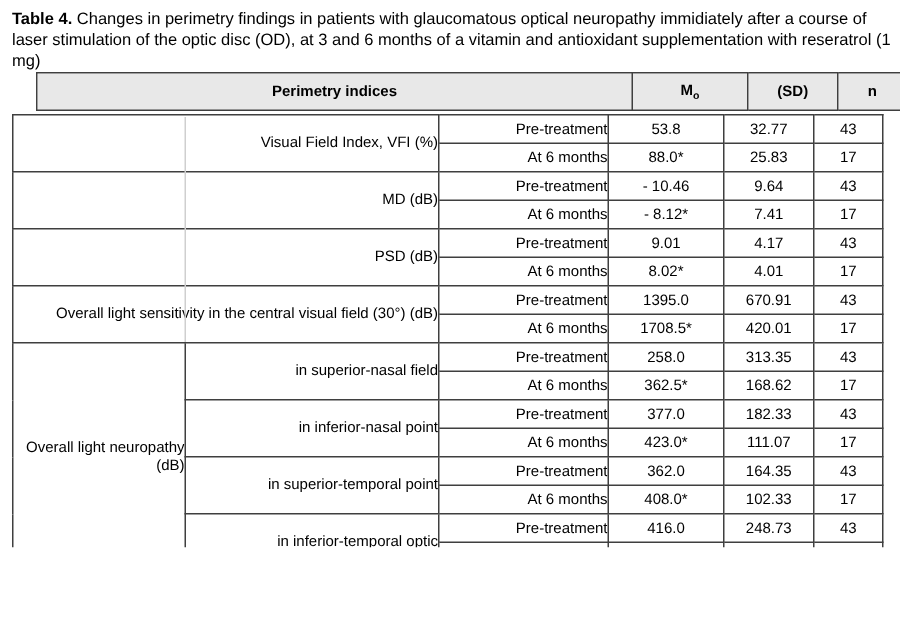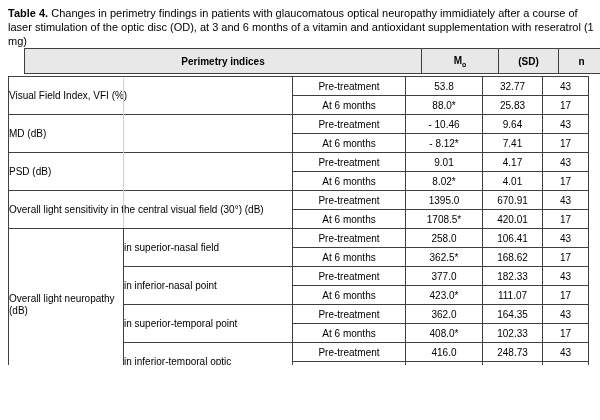--- a/index.html
+++ b/index.html
@@ -66,27 +66,27 @@
     vertical-align: sub;
   }
   .tbl-body {
     position: absolute;
     left: 8px;
     top: 76px;
     width: 580px;
   }
   .tbl-body tr { height: 19px; }
   td.name {
-    text-align: left;
+    text-align: right;
     vertical-align: middle;
     padding: 1px 4px 1px 5px;
     line-height: 12px;
   }
   td.time {
-    text-align: center;
+    text-align: right;
     vertical-align: middle;
     padding-left: 5px;
     border-radius: 7px;
   }
   td.num {
     text-align: center;
     vertical-align: middle;
   }
   .faint-gridline {
     position: absolute;
@@ -190,21 +190,21 @@
       <td class="num">1708.5*</td>
       <td class="num">420.01</td>
       <td class="num">17</td>
     </tr>
 
     <tr>
       <td class="name" rowspan="8">Overall light neuropathy (dB)</td>
       <td class="name" rowspan="2">in superior-nasal field</td>
       <td class="time">Pre-treatment</td>
       <td class="num">258.0</td>
-      <td class="num">106.41</td>
+      <td class="num">313.35</td>
       <td class="num">43</td>
     </tr>
     <tr>
       <td class="time">At 6 months</td>
       <td class="num">362.5*</td>
       <td class="num">168.62</td>
       <td class="num">17</td>
     </tr>
     <tr>
       <td class="name" rowspan="2">in inferior-nasal point</td>

